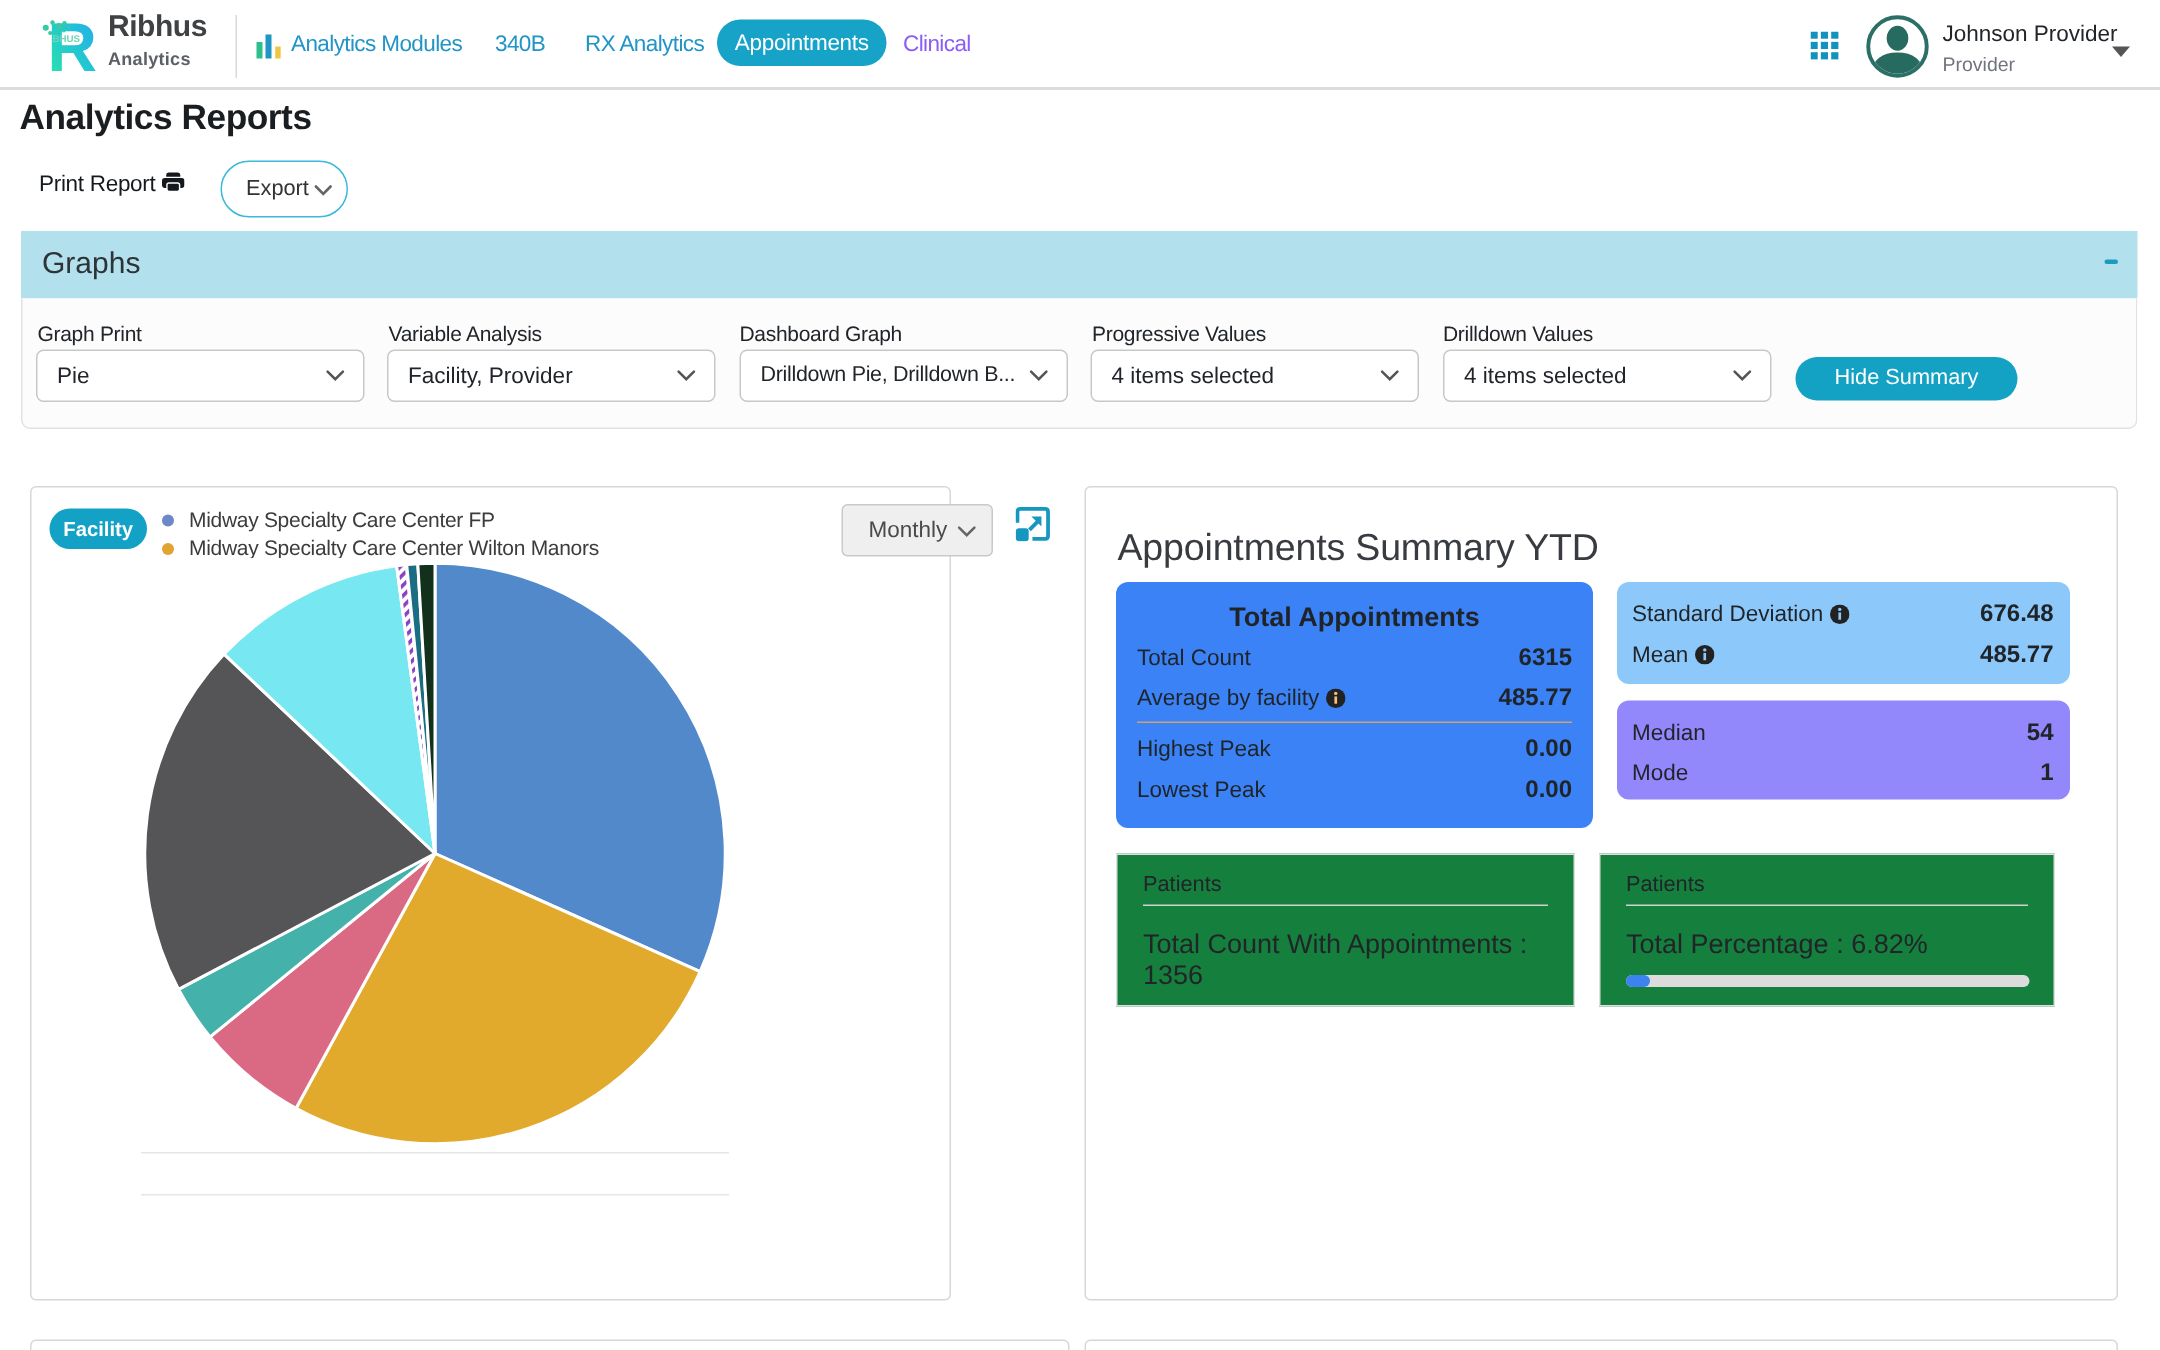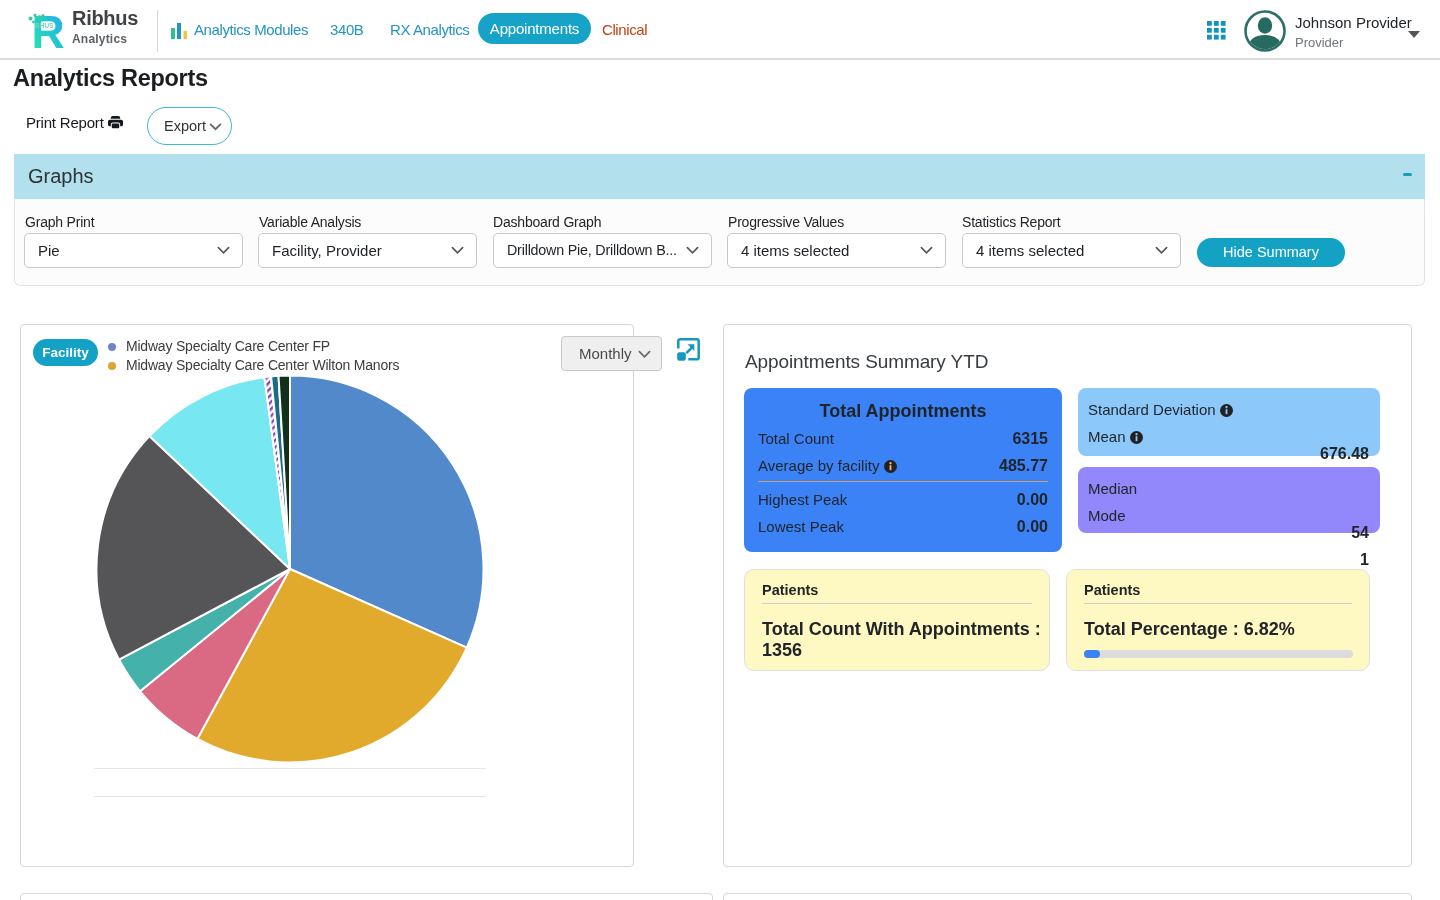--- a/index.html
+++ b/index.html
@@ -50,37 +50,37 @@
   text-align:center; line-height:27px; }
 #legend { position:absolute; left:86px; top:12px; width:420px; height:35px; overflow:hidden; }
 .lrow { position:relative; height:19px; font-size:14px; letter-spacing:-0.2px; color:#3c3c3c; padding-left:19px; line-height:19px; }
 .lrow .dot { position:absolute; left:1px; top:6px; width:8px; height:8px; border-radius:50%; }
 #monthly { position:absolute; left:540px; top:11px; width:101px; height:35px;
   background:#efefef; border:1px solid #c9c9c9; border-radius:4px;
   font-size:15px; color:#4a4a4a; line-height:33px; padding-left:17px; }
 #expico { position:absolute; left:656px; top:13px; }
 .hline { position:absolute; left:73px; width:392px; height:1px; background:#e6e6e6; }
 
-#sumtitle { position:absolute; left:21px; top:26px; font-size:19px; letter-spacing:-0.1px; color:#383c40; }
+#sumtitle { position:absolute; left:21px; top:26px; font-size:25px; letter-spacing:-0.1px; color:#383c40; }
 #ocard { position:absolute; left:20px; top:63px; width:318px; height:164px;
   background:#3b82f6; border-radius:8px; color:#1f2428; }
 #ocard h3 { font-size:18px; text-align:center; margin-top:13px; font-weight:700; }
 .orow { position:absolute; left:14px; right:14px; height:18px; }
 .orow .l { position:absolute; left:0; font-size:15px; }
 .orow .v { position:absolute; right:0; font-size:16px; font-weight:700; }
 #ohr { position:absolute; left:14px; right:14px; top:93px; height:1px; background:#cf9f6e; }
 #bcard { position:absolute; left:354px; top:63px; width:302px; height:68px;
   background:#8dc8fb; border-radius:8px; color:#1f2428; }
 #pcard { position:absolute; left:354px; top:142px; width:302px; height:66px;
   background:#9287fb; border-radius:8px; color:#1f2428; }
 .scard-row { position:absolute; left:10px; right:11px; height:18px; }
 .scard-row .l { position:absolute; left:0; font-size:15px; }
-.scard-row .v { position:absolute; right:0; font-size:16px; font-weight:700;margin-top:44px; }
-.patcard { position:absolute; top:244px; height:102px; background:#fef9c3;
-  border:1px solid #dfdfdf; border-radius:10px; color:#212529;font-weight:bold; }
+.scard-row .v { position:absolute; right:0; font-size:16px; font-weight:700; }
+.patcard { position:absolute; top:244px; height:102px; background:#15803d;
+  border:1px solid #dfdfdf; border-radius:0; color:#212529; }
 .patcard .h { position:absolute; left:17px; top:12px; font-size:14.5px; }
 .patcard .ul { position:absolute; left:17px; right:17px; top:33px; height:1px; background:#d0d0d0; }
 .patcard .tx { position:absolute; left:17px; top:49px; font-size:18px; }
 #ptrack { position:absolute; left:17px; right:16px; top:80px; height:8px;
   background:#dcdcdc; border-radius:4px; }
 #pfill { position:absolute; left:0; top:0; width:16px; height:8px;
   background:#3c83f0; border-radius:4px; }
 .ic { display:inline-block; vertical-align:-2px; }
 </style>
 </head>
@@ -114,21 +114,21 @@
     <div class="abs" style="left:157px;top:10px;width:1px;height:42px;background:#d8d8d8"></div>
     <svg class="abs" style="left:170px;top:22px" width="19" height="18" viewBox="0 0 19 18">
       <rect x="1" y="6" width="4" height="11" fill="#2dc08d"></rect>
       <rect x="7" y="1" width="4" height="16" fill="#1f96c6"></rect>
       <rect x="13.5" y="9" width="3.6" height="8" fill="#eec73e"></rect>
     </svg>
     <div class="navlink" style="left:194px">Analytics Modules</div>
     <div class="navlink" style="left:330px">340B</div>
     <div class="navlink" style="left:390px">RX Analytics</div>
     <div id="apptpill">Appointments</div>
-    <div class="navlink" style="left:602px;color:#c2410c">Clinical</div>
+    <div class="navlink" style="left:602px;color:#8b5cf6">Clinical</div>
     <svg class="abs" style="left:1207px;top:21px" width="20" height="20" viewBox="0 0 20 20" fill="#1392bd">
       <rect x="0" y="0" width="4.8" height="4.8"></rect>
         <rect x="6.9" y="0" width="4.8" height="4.8"></rect>
         <rect x="13.8" y="0" width="4.8" height="4.8"></rect>
       <rect x="0" y="6.9" width="4.8" height="4.8"></rect>
         <rect x="6.9" y="6.9" width="4.8" height="4.8"></rect>
         <rect x="13.8" y="6.9" width="4.8" height="4.8"></rect>
       <rect x="0" y="13.8" width="4.8" height="4.8"></rect>
         <rect x="6.9" y="13.8" width="4.8" height="4.8"></rect>
         <rect x="13.8" y="13.8" width="4.8" height="4.8"></rect>
@@ -166,21 +166,21 @@
 
   <div id="gbar">
       <div class="t">Graphs</div>
       <div class="minus"></div>
     </div>
   <div id="cpanel"></div>
   <div class="flabel" style="left:25px">Graph Print</div>
   <div class="flabel" style="left:259px">Variable Analysis</div>
   <div class="flabel" style="left:493px">Dashboard Graph</div>
   <div class="flabel" style="left:728px">Progressive Values</div>
-  <div class="flabel" style="left:962px">Statistics Report</div>
+  <div class="flabel" style="left:962px">Drilldown Values</div>
   <div class="fselect" style="left:24px">Pie<svg width="13" height="9" viewBox="0 0 14 9">
         <path d="M1.5 1.5 L7 7 L12.5 1.5" stroke="#555" stroke-width="1.8" fill="none" stroke-linecap="round"></path>
       </svg></div>
   <div class="fselect" style="left:258px">Facility, Provider<svg width="13" height="9" viewBox="0 0 14 9">
         <path d="M1.5 1.5 L7 7 L12.5 1.5" stroke="#555" stroke-width="1.8" fill="none" stroke-linecap="round"></path>
       </svg></div>
   <div class="fselect" style="left:493px;font-size:14.3px;letter-spacing:-0.2px">Drilldown Pie, Drilldown B...<svg width="13" height="9" viewBox="0 0 14 9">
         <path d="M1.5 1.5 L7 7 L12.5 1.5" stroke="#555" stroke-width="1.8" fill="none" stroke-linecap="round"></path>
       </svg></div>
   <div class="fselect" style="left:727px">4 items selected<svg width="13" height="9" viewBox="0 0 14 9">

